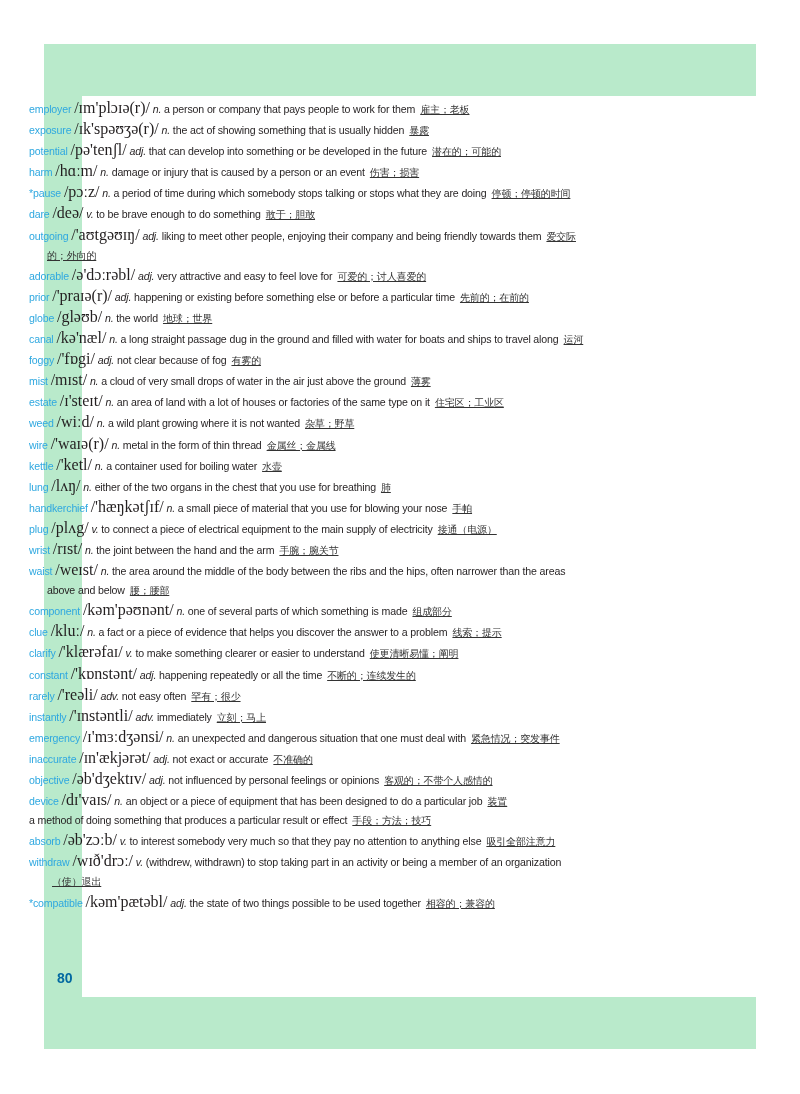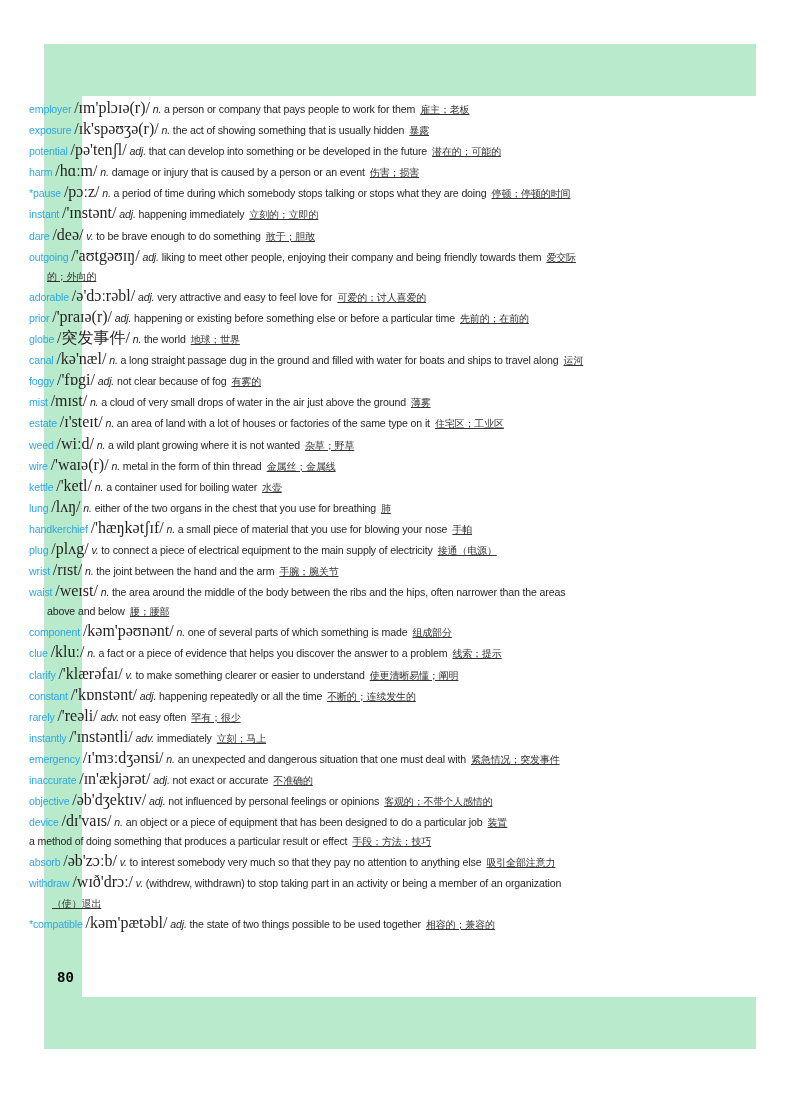--- a/index.html
+++ b/index.html
@@ -20,43 +20,42 @@
       letter-spacing: -0.15px;
     }
     .entry { margin: 0; padding-left: 18px; text-indent: -18px; }
     .hw { color: #2fa8e0; }
     .ph { font-family: "Liberation Serif", "DejaVu Serif", serif; font-size: 16px; letter-spacing: 0; }
     .pos { font-style: italic; }
     .zh { font-family: "DejaVu Sans", sans-serif; font-size: 10px; margin-left: 5px; color: #333; text-decoration: underline; }
     .sense { display: block; }
     .page-number {
       position: absolute; left: 57px; top: 970px;
-      font-family: Liberation Mono, monospace;
-      font-weight: bold; font-size: 14px; color: #000000;
+      font-family: Liberation Sans, sans-serif;
+      font-weight: bold; font-size: 14px; color: #0369a1;
     }
   </style>
 </head>
 <body>
 
 <div class="frame">
   <div class="panel"></div>
 </div>
 
 <div class="entries">
   <p class="entry"><span class="hw">employer</span> <span class="ph">/ɪm'plɔɪə(r)/</span> <span class="pos">n.</span> <span>a person or company that pays people to work for them</span><span class="zh">雇主；老板</span></p>
   <p class="entry"><span class="hw">exposure</span> <span class="ph">/ɪk'spəʊʒə(r)/</span> <span class="pos">n.</span> <span>the act of showing something that is usually hidden</span><span class="zh">暴露</span></p>
   <p class="entry"><span class="hw">potential</span> <span class="ph">/pə'tenʃl/</span> <span class="pos">adj.</span> <span>that can develop into something or be developed in the future</span><span class="zh">潜在的；可能的</span></p>
   <p class="entry"><span class="hw">harm</span> <span class="ph">/hɑːm/</span> <span class="pos">n.</span> <span>damage or injury that is caused by a person or an event</span><span class="zh">伤害；损害</span></p>
   <p class="entry"><span class="hw">*pause</span> <span class="ph">/pɔːz/</span> <span class="pos">n.</span> <span>a period of time during which somebody stops talking or stops what they are doing</span><span class="zh">停顿；停顿的时间</span></p>
-  <p class="entry"><span class="hw">instant</span> <span class="ph">/'ɪnstənt/</span> <span class="pos">adj.</span> <span>happening immediately</span><span class="zh">立刻的；立即的</span></p>
   <p class="entry"><span class="hw">dare</span> <span class="ph">/deə/</span> <span class="pos">v.</span> <span>to be brave enough to do something</span><span class="zh">敢于；胆敢</span></p>
   <p class="entry"><span class="hw">outgoing</span> <span class="ph">/'aʊtgəʊɪŋ/</span> <span class="pos">adj.</span> <span>liking to meet other people, enjoying their company and being friendly towards them</span><span class="zh">爱交际的；外向的</span></p>
   <p class="entry"><span class="hw">adorable</span> <span class="ph">/ə'dɔːrəbl/</span> <span class="pos">adj.</span> <span>very attractive and easy to feel love for</span><span class="zh">可爱的；讨人喜爱的</span></p>
   <p class="entry"><span class="hw">prior</span> <span class="ph">/'praɪə(r)/</span> <span class="pos">adj.</span> <span>happening or existing before something else or before a particular time</span><span class="zh">先前的；在前的</span></p>
-  <p class="entry"><span class="hw">globe</span> <span class="ph">/突发事件/</span> <span class="pos">n.</span> <span>the world</span><span class="zh">地球；世界</span></p>
+  <p class="entry"><span class="hw">globe</span> <span class="ph">/gləʊb/</span> <span class="pos">n.</span> <span>the world</span><span class="zh">地球；世界</span></p>
   <p class="entry"><span class="hw">canal</span> <span class="ph">/kə'næl/</span> <span class="pos">n.</span> <span>a long straight passage dug in the ground and filled with water for boats and ships to travel along</span><span class="zh">运河</span></p>
   <p class="entry"><span class="hw">foggy</span> <span class="ph">/'fɒgi/</span> <span class="pos">adj.</span> <span>not clear because of fog</span><span class="zh">有雾的</span></p>
   <p class="entry"><span class="hw">mist</span> <span class="ph">/mɪst/</span> <span class="pos">n.</span> <span>a cloud of very small drops of water in the air just above the ground</span><span class="zh">薄雾</span></p>
   <p class="entry"><span class="hw">estate</span> <span class="ph">/ɪ'steɪt/</span> <span class="pos">n.</span> <span>an area of land with a lot of houses or factories of the same type on it</span><span class="zh">住宅区；工业区</span></p>
   <p class="entry"><span class="hw">weed</span> <span class="ph">/wiːd/</span> <span class="pos">n.</span> <span>a wild plant growing where it is not wanted</span><span class="zh">杂草；野草</span></p>
   <p class="entry"><span class="hw">wire</span> <span class="ph">/'waɪə(r)/</span> <span class="pos">n.</span> <span>metal in the form of thin thread</span><span class="zh">金属丝；金属线</span></p>
   <p class="entry"><span class="hw">kettle</span> <span class="ph">/'ketl/</span> <span class="pos">n.</span> <span>a container used for boiling water</span><span class="zh">水壶</span></p>
   <p class="entry"><span class="hw">lung</span> <span class="ph">/lʌŋ/</span> <span class="pos">n.</span> <span>either of the two organs in the chest that you use for breathing</span><span class="zh">肺</span></p>
   <p class="entry"><span class="hw">handkerchief</span> <span class="ph">/'hæŋkətʃɪf/</span> <span class="pos">n.</span> <span>a small piece of material that you use for blowing your nose</span><span class="zh">手帕</span></p>
   <p class="entry"><span class="hw">plug</span> <span class="ph">/plʌg/</span> <span class="pos">v.</span> <span>to connect a piece of electrical equipment to the main supply of electricity</span><span class="zh">接通（电源）</span></p>

